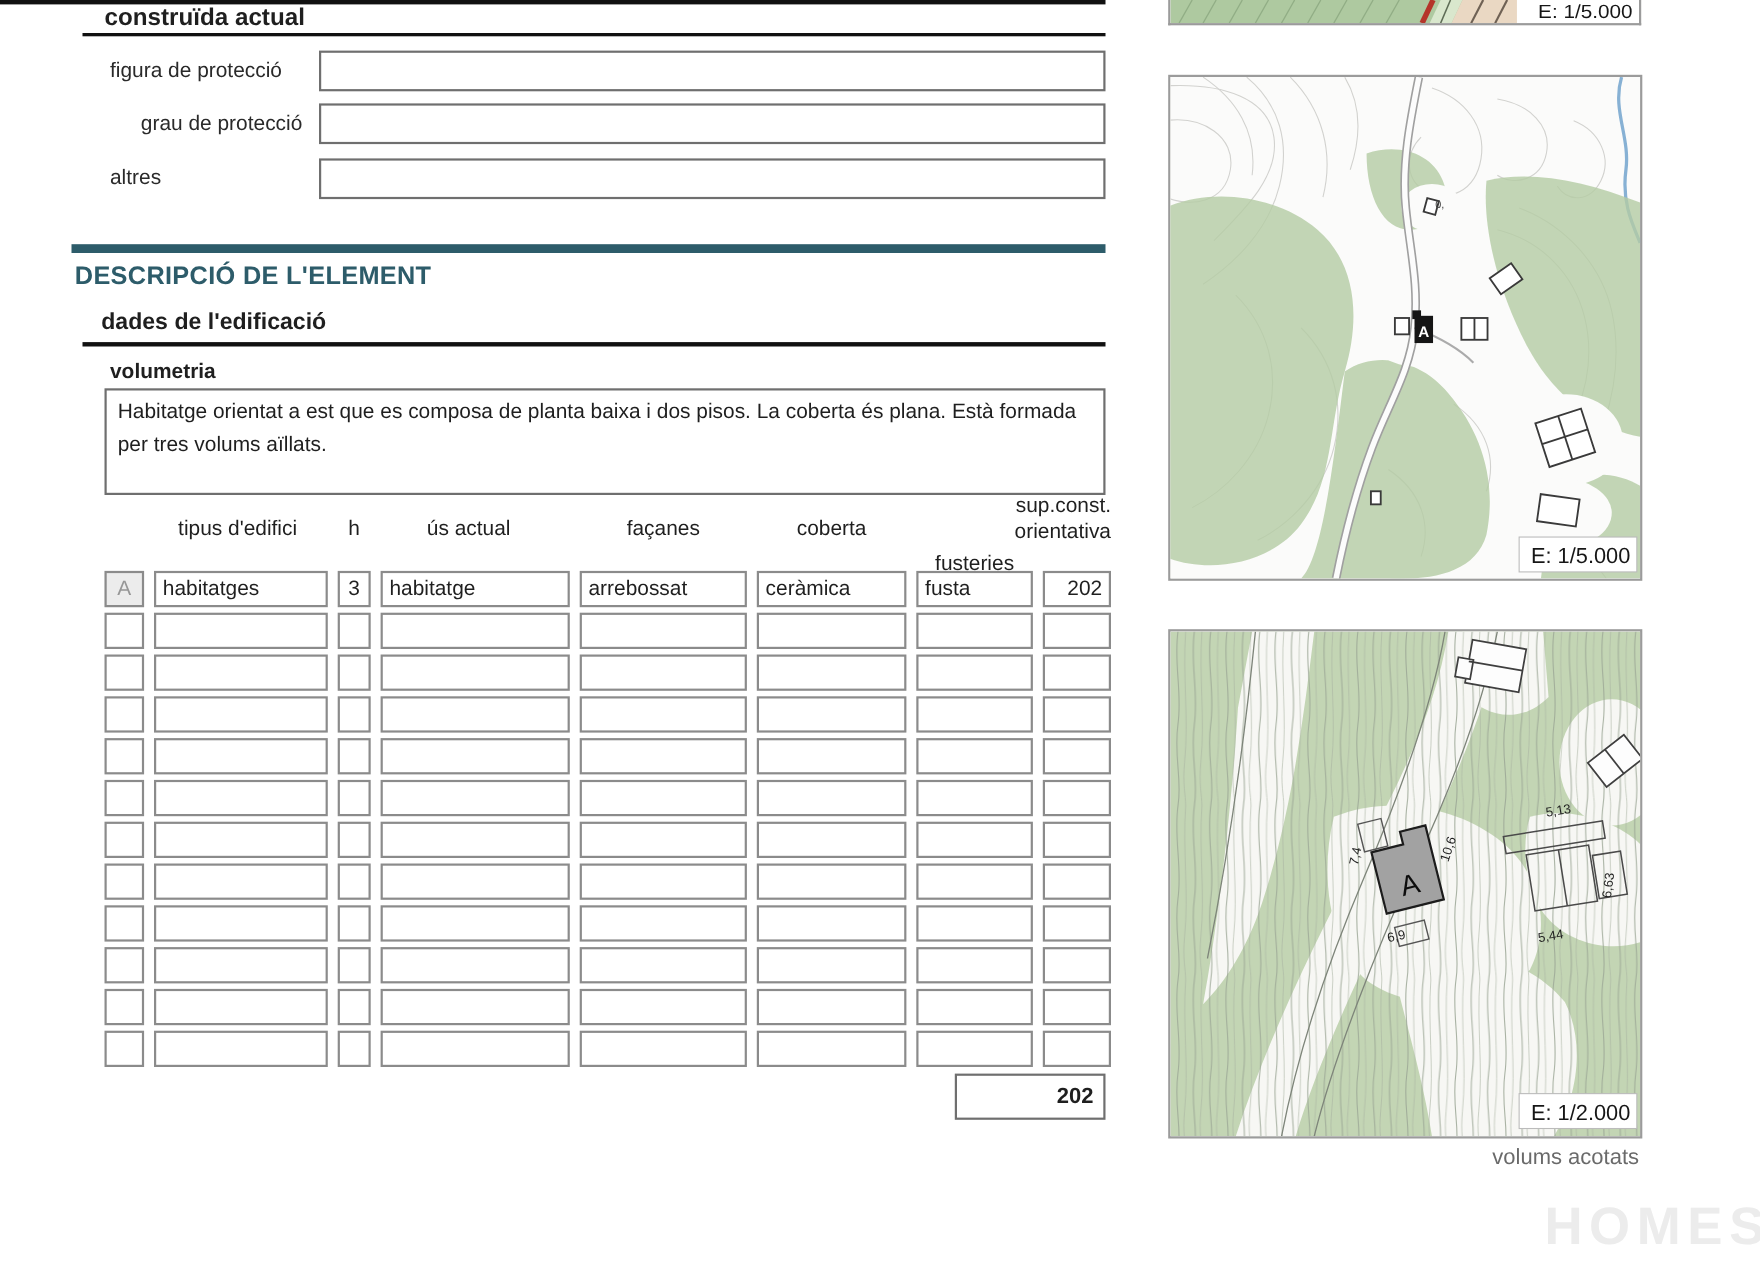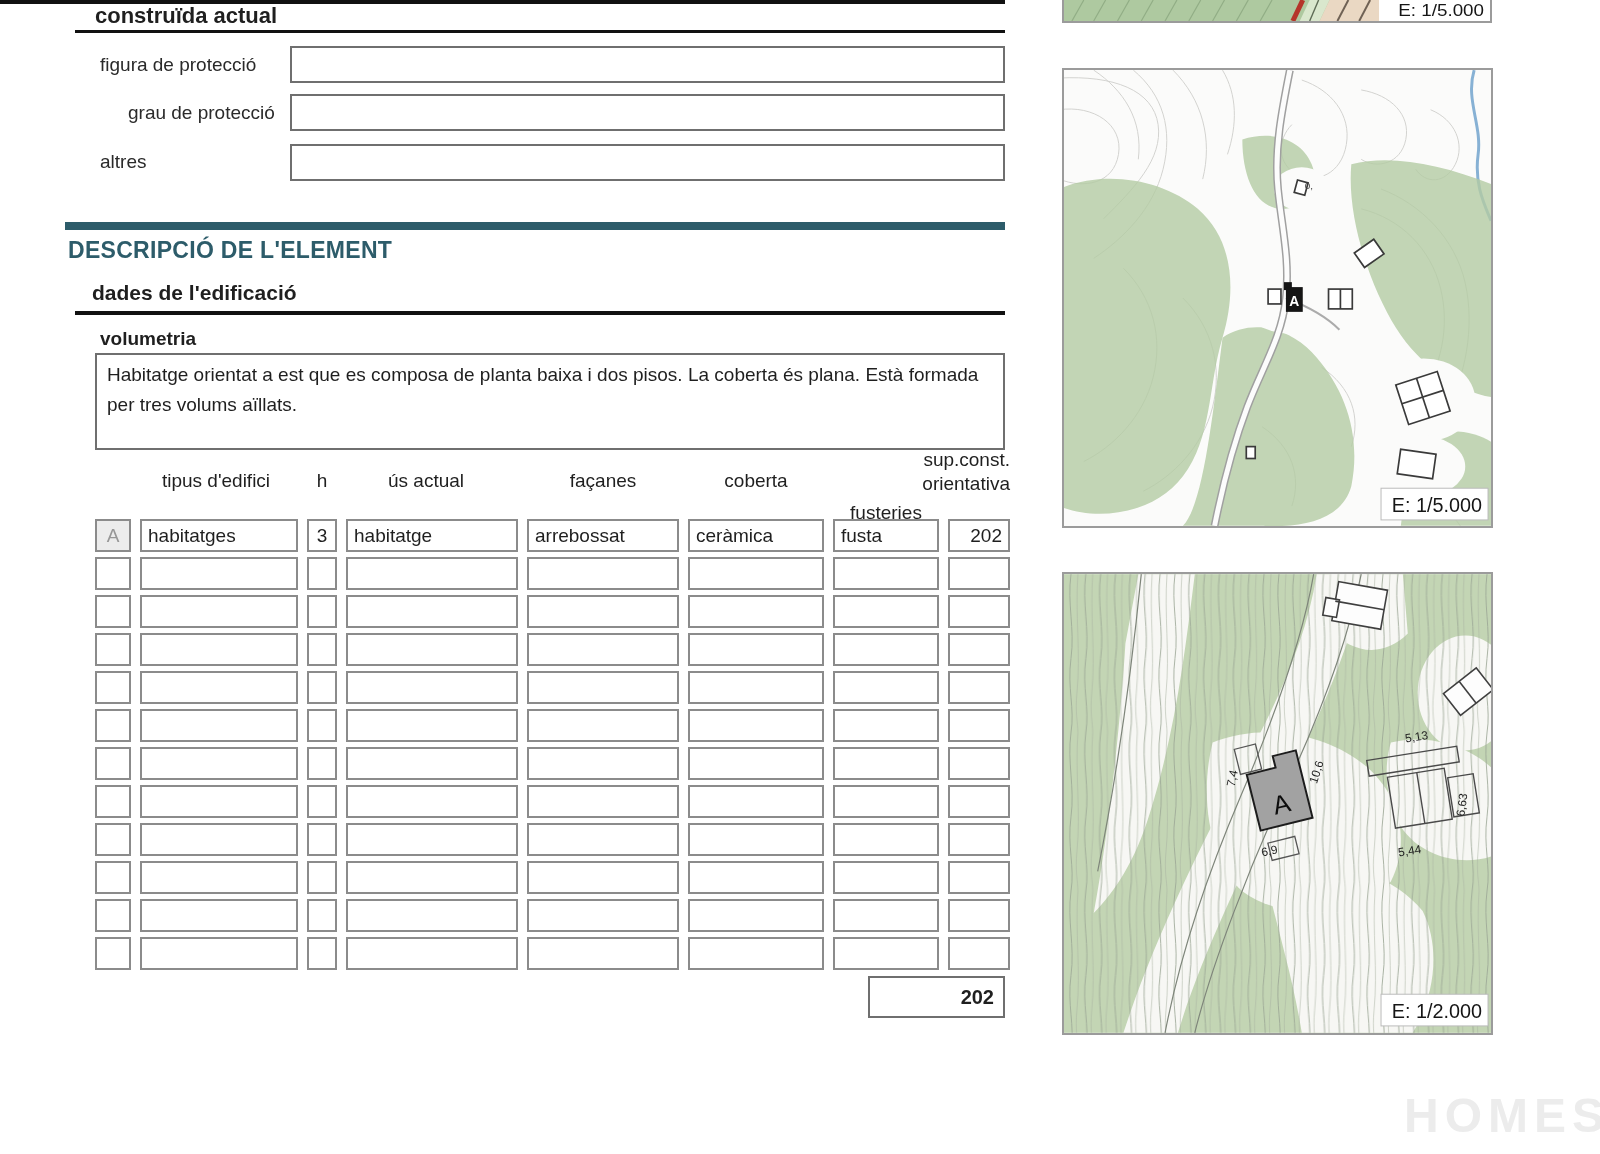--- a/index.html
+++ b/index.html
@@ -374,16 +374,17 @@
         <text transform="translate(255,212) rotate(-72)">10,6</text>
         <text transform="translate(200,285) rotate(-12)">6,9</text>
         <text transform="translate(345,170) rotate(-9)">5,13</text>
         <text transform="translate(404,245) rotate(-82)">6,63</text>
         <text transform="translate(338,285) rotate(-9)">5,44</text>
       </g>
       <rect x="320" y="424" width="108" height="32" fill="#ffffff" stroke="#bbbbbb" stroke-width="1"></rect>
       <text class="svg-label" x="422" y="448" text-anchor="end" font-size="20" fill="#161616">E:  1/2.000</text>
     </svg>
   </div>
+  <div class="abs caption cap3">volums acotats</div>
 
   <div class="abs watermark">HOMES</div>
 
 </div>
 
 </body></html>

